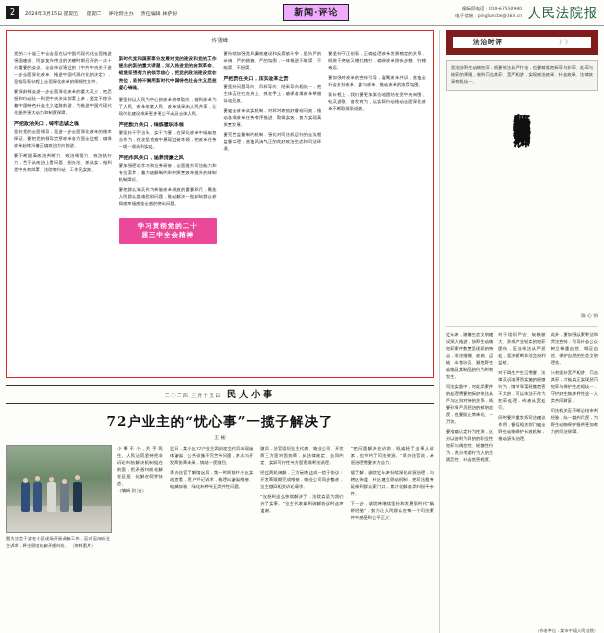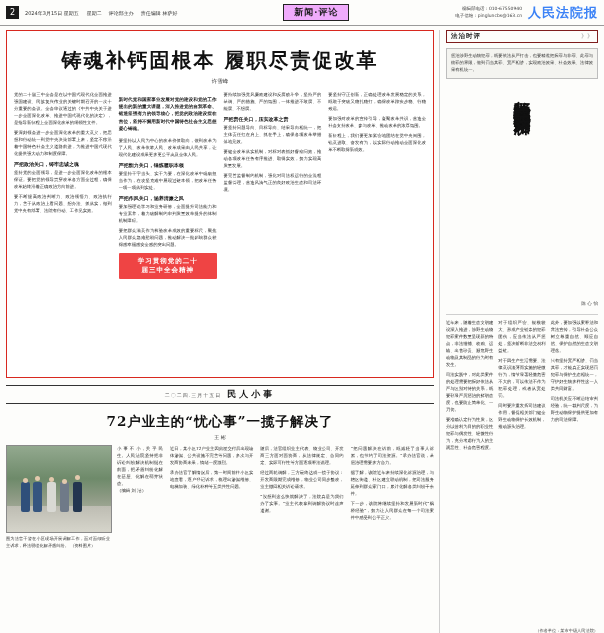--- a/index.html
+++ b/index.html
@@ -47,23 +47,23 @@
     font-weight:bold;
     letter-spacing:1px;
     font-family:"DejaVu Serif","Liberation Serif",serif;
     background:#f0abfc;
   }
   .mast-right{
     display:flex;flex-direction:column;align-items:flex-end;
     font-size:4.5px;color:#444;margin-right:6px;white-space:nowrap;line-height:1.5;
   }
   .paper-logo{
-    font-size:13px;font-weight:bold;letter-spacing:1px;
-    font-family:"DejaVu Serif","Liberation Serif",serif;
-    color:#3b82f6;
+    font-size:13px;font-weight:normal;letter-spacing:1px;
+    font-family:"DejaVu Serif","Liberation Serif",serif;
+    color:#14532d;
     white-space:nowrap;
     flex:0 0 auto;
   }
 
   
   .body-wrap{
     position:relative;
     display:flex;
     padding:4px 6px 0 6px;
     box-sizing:border-box;
@@ -133,22 +133,22 @@
     word-break:break-all;
   }
   .sub{
     font-size:5px;
     font-weight:bold;
     color:#111;
     margin:4px 0 2px 0;
     font-family:"DejaVu Serif","Liberation Serif",serif;
   }
   .banner{
-    margin-top:5px;
-    background:#ef4444;
+    margin-top:11px;
+    background:#ec4899;
     color:#fff;
     font-size:6.5px;
     font-weight:bold;
     letter-spacing:1px;
     text-align:center;
     padding:4px 16px;
     border-radius:1px;
     font-family:"DejaVu Serif","Liberation Serif",serif;
   }
 
@@ -219,23 +219,23 @@
     font-size:4.2px;color:#333;line-height:1.55;margin-top:3px;text-align:justify;
   }
 
   
   .vnote{
     font-size:4.4px;line-height:1.6;color:#2a2a2a;text-align:justify;
   }
 
   
   .rz-head{
-    border:1px solid #7f1d1d;
+    border:7px solid #7f1d1d;
     display:flex;align-items:center;justify-content:space-between;
-    padding:1px 4px;
+    padding:1px 20px;
     margin-bottom:5px;
   }
   .rz-head .t{font-size:6.5px;font-weight:bold;letter-spacing:1px;
     font-family:"DejaVu Serif","Liberation Serif",serif;}
   .rz-head .chev{font-size:6px;color:#777;}
 
   .rz-quote{
     border:1px solid #bdbdbd;
     background:#f4f4f0;
     padding:4px;
@@ -287,21 +287,20 @@
       <span>电子信箱：pingluncbs@163.cn</span>
     </div>
     <div class="paper-logo">人民法院报</div>
   </div>
 
   <div class="body-wrap">
 
     <div class="left-zone">
 
       <div class="redbox">
-        <div class="headline">铸魂补钙固根本  履职尽责促改革</div>
         <div class="byline">许雪峰</div>
 
         <div class="redbox-cols">
 
           <div class="rcol">
             <p class="tx">党的二十届三中全会是在以中国式现代化全面推进强国建设、民族复兴伟业的关键时期召开的一次十分重要的会议。全会审议通过的《中共中央关于进一步全面深化改革、推进中国式现代化的决定》，是指导新征程上全面深化改革的纲领性文件。</p>
             <p class="tx">要深刻领会进一步全面深化改革的重大意义，把思想和行动统一到党中央决策部署上来，坚定不移沿着中国特色社会主义道路前进，为推进中国式现代化提供强大动力和制度保障。</p>
             <div class="sub">严把政治关口，铸牢忠诚之魂</div>
             <p class="tx">坚持党的全面领导，是进一步全面深化改革的根本保证。要把党的领导贯穿改革各方面全过程，确保改革始终沿着正确政治方向前进。</p>
             <p class="tx">要不断提高政治判断力、政治领悟力、政治执行力，善于从政治上看问题、想办法、抓落实，做到党中央有部署、法院有行动、工作见实效。</p>

